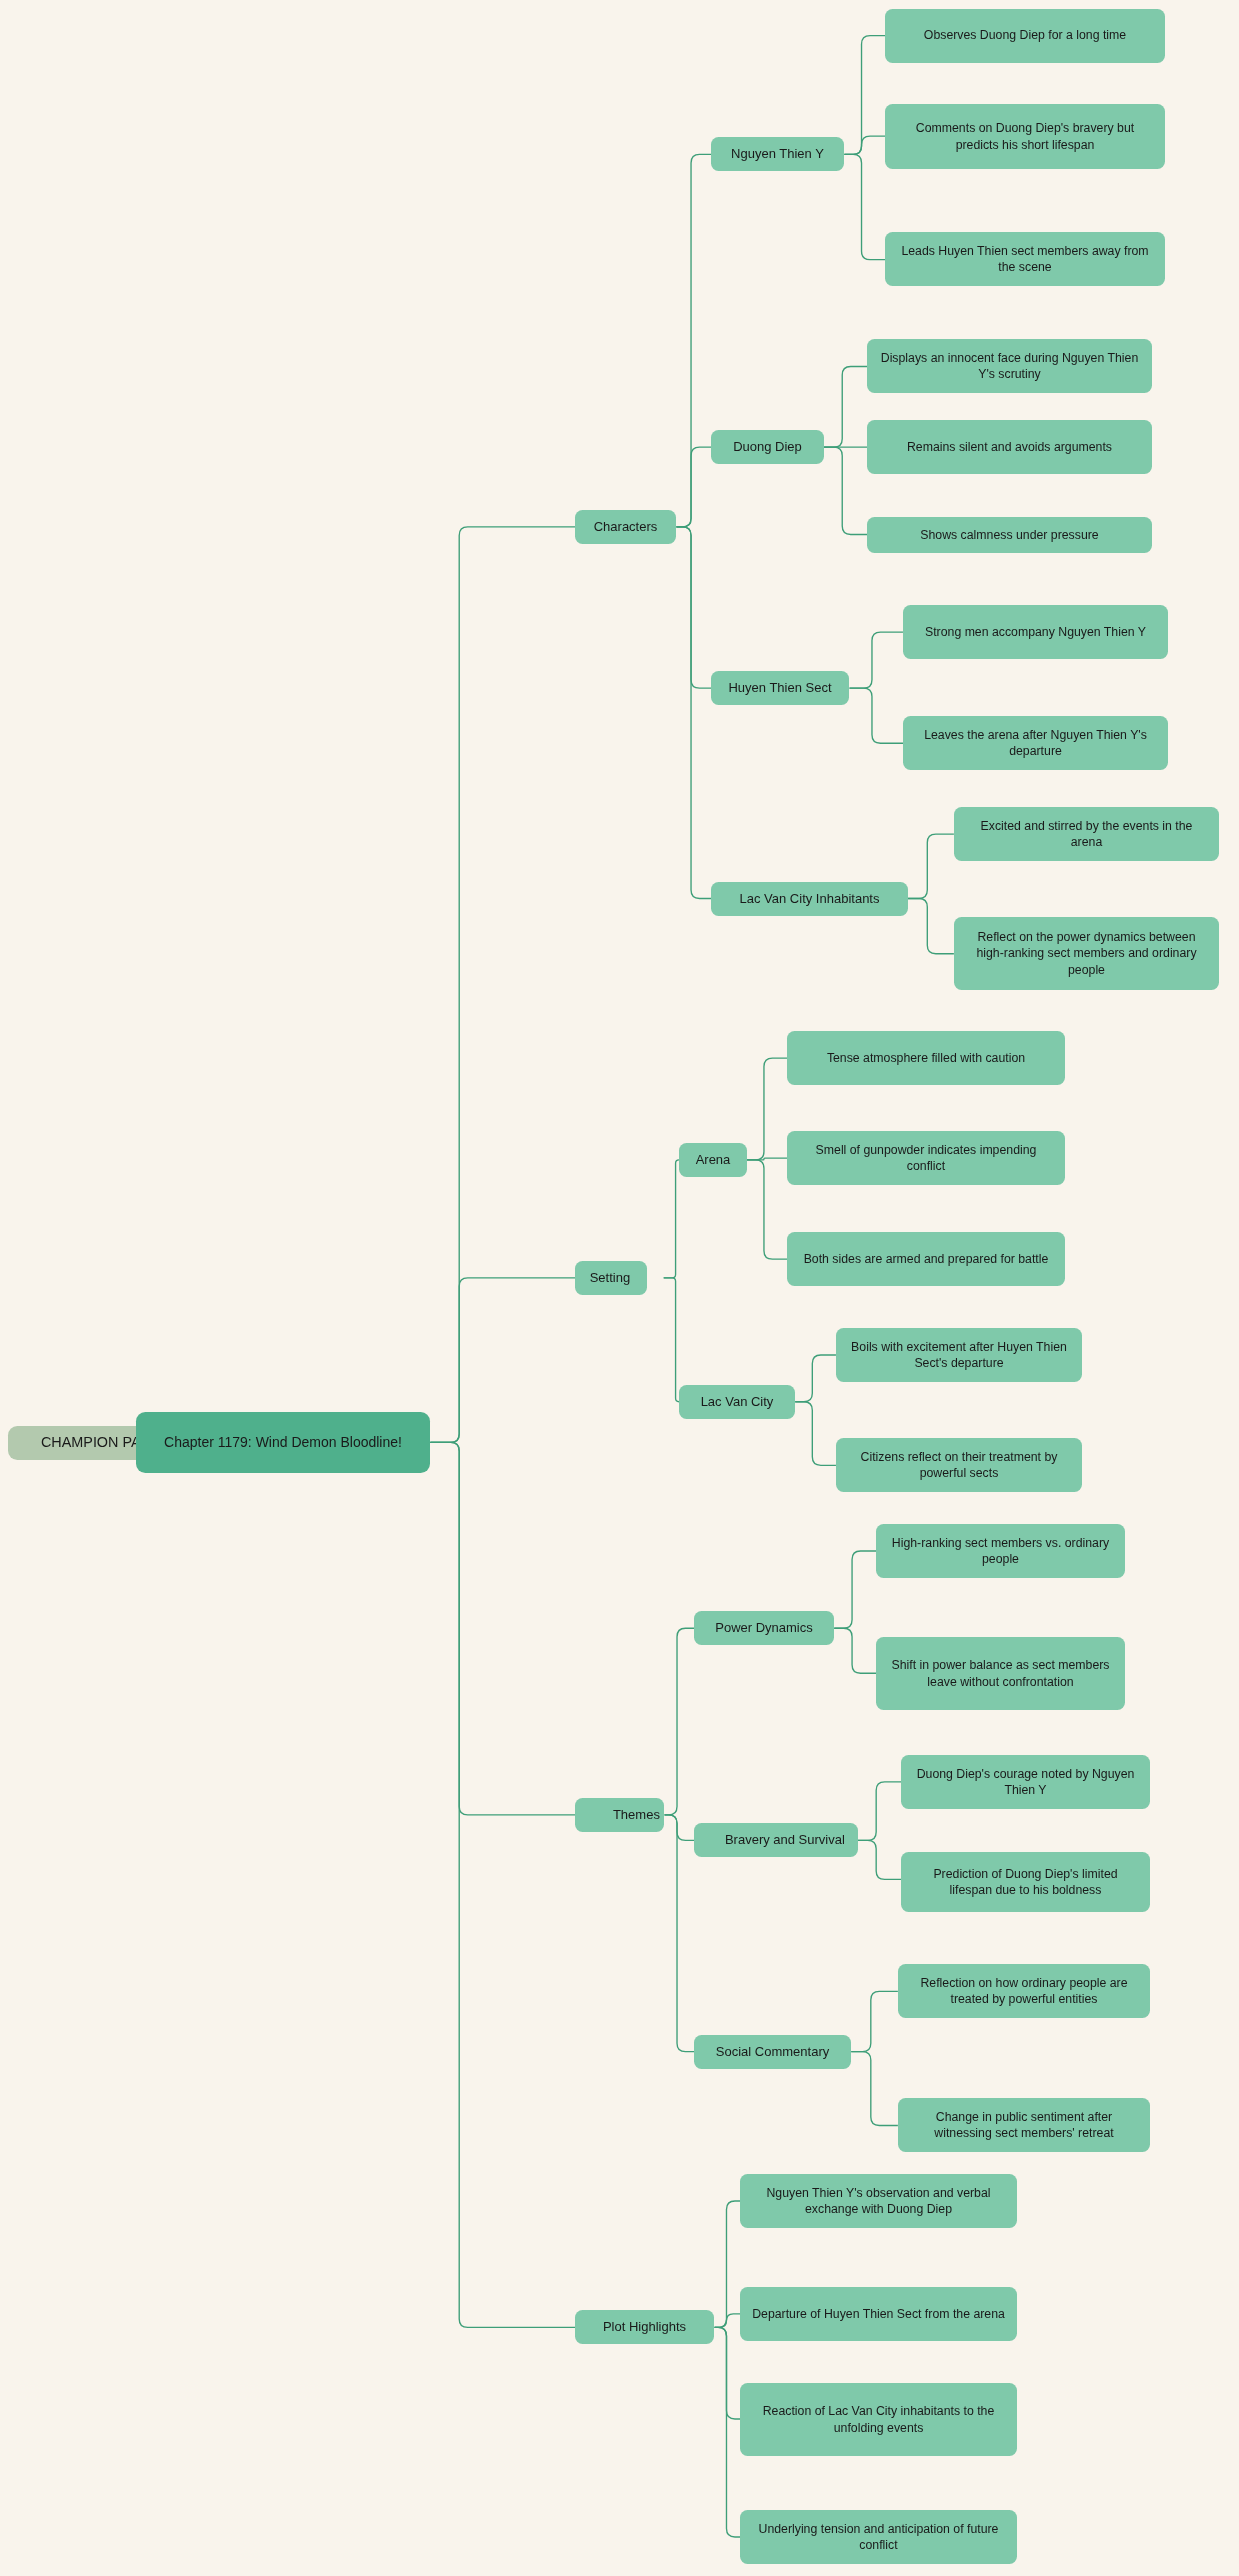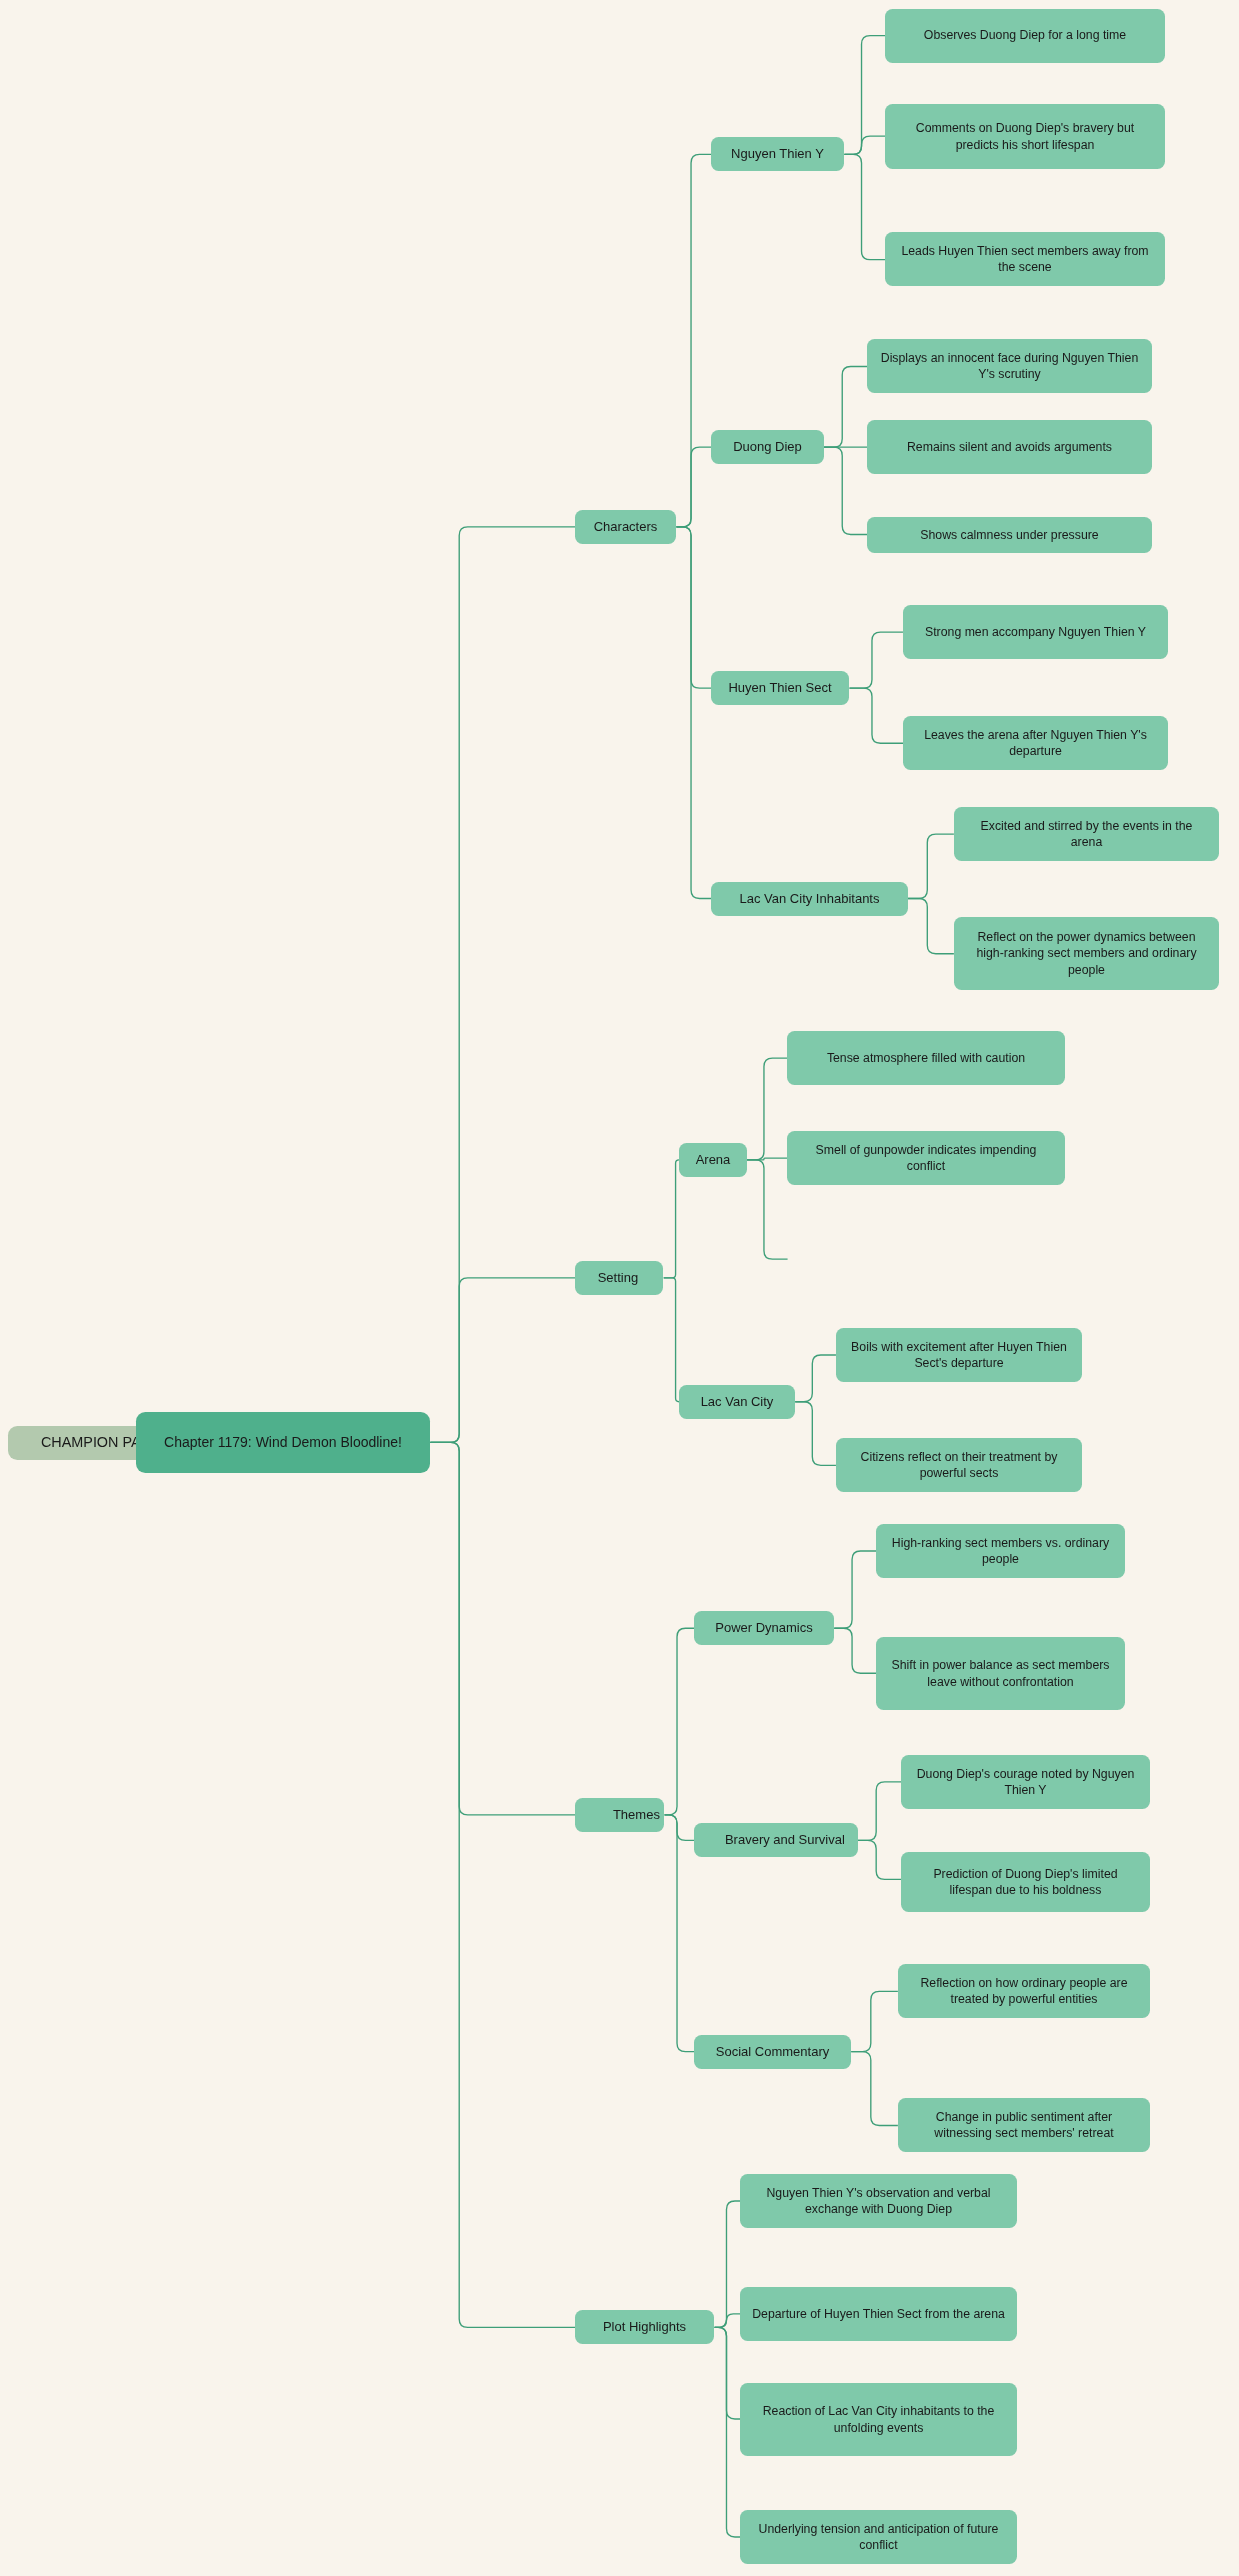--- a/index.html
+++ b/index.html
@@ -97,41 +97,42 @@
       <path d="M 1003 2418 L 1016.0999999999999 2418 Q 1026.1 2418 1026.1 2408 L 1026.1 2357 Q 1026.1 2347 1036.1 2347 L 1058 2347" fill="none" stroke="#3E9E78" stroke-width="1.6"></path>
       <path d="M 1003 2418 L 1016.0999999999999 2418 Q 1026.1 2418 1026.1 2428 L 1026.1 2495 Q 1026.1 2505 1036.1 2505 L 1058 2505" fill="none" stroke="#3E9E78" stroke-width="1.6"></path>
       <path d="M 842 2743 L 846 2743 Q 856 2743 856 2733 L 856 2604 Q 856 2594 866 2594 L 872 2594" fill="none" stroke="#3E9E78" stroke-width="1.6"></path>
       <path d="M 842 2743 L 848 2743 Q 856 2743 856 2735 L 856 2735 Q 856 2727 864 2727 L 872 2727" fill="none" stroke="#3E9E78" stroke-width="1.6"></path>
       <path d="M 842 2743 L 846 2743 Q 856 2743 856 2753 L 856 2841 Q 856 2851 866 2851 L 872 2851" fill="none" stroke="#3E9E78" stroke-width="1.6"></path>
       <path d="M 842 2743 L 846 2743 Q 856 2743 856 2753 L 856 2980 Q 856 2990 866 2990 L 872 2990" fill="none" stroke="#3E9E78" stroke-width="1.6"></path>
     </svg>
 <div class="node node-root" style="left: 7.6px; top: 1426px; width: 205px; height: 34px;">CHAMPION PART 33</div>
     <div class="node node-title" style="left: 136px; top: 1412px; width: 294px; height: 61px;">Chapter 1179: Wind Demon Bloodline!</div>
     <div class="node node-branch" style="left: 575px; top: 510px; width: 101px; height: 34px;">Characters</div>
-    <div class="node node-branch" style="left: 575px; top: 1261px; width: 88px; height: 34px; padding-left: 8px;">Setting</div>
+    <div class="node node-branch" style="left: 575px; top: 1261px; width: 72px; height: 34px; padding-left: 8px;">Setting</div>
     <div class="node node-branch" style="left: 575px; top: 1798px; width: 89px; height: 34px; padding-left: 44px;">Themes</div>
     <div class="node node-branch" style="left: 575px; top: 2310px; width: 139px; height: 34px;">Plot Highlights</div>
     <div class="node node-branch" style="left: 711px; top: 137px; width: 133px; height: 34px;">Nguyen Thien Y</div>
     <div class="node node-branch" style="left: 711px; top: 430px; width: 113px; height: 34px;">Duong Diep</div>
     <div class="node node-branch" style="left: 711px; top: 671px; width: 138px; height: 34px;">Huyen Thien Sect</div>
     <div class="node node-branch" style="left: 711px; top: 882px; width: 197px; height: 34px;">Lac Van City Inhabitants</div>
     <div class="node node-leaf" style="left: 885px; top: 8.5px; width: 280px; height: 54px;">Observes Duong Diep for a long time</div>
     <div class="node node-leaf" style="left: 885px; top: 104px; width: 280px; height: 65px;">Comments on Duong Diep's bravery but predicts his short lifespan</div>
     <div class="node node-leaf" style="left: 885px; top: 232px; width: 280px; height: 54px;">Leads Huyen Thien sect members away from the scene</div>
     <div class="node node-leaf" style="left: 867px; top: 339px; width: 285px; height: 54px;">Displays an innocent face during Nguyen Thien Y's scrutiny</div>
     <div class="node node-leaf" style="left: 867px; top: 420px; width: 285px; height: 54px;">Remains silent and avoids arguments</div>
     <div class="node node-leaf" style="left: 867px; top: 517px; width: 285px; height: 36px;">Shows calmness under pressure</div>
     <div class="node node-leaf" style="left: 903px; top: 605px; width: 265px; height: 54px;">Strong men accompany Nguyen Thien Y</div>
     <div class="node node-leaf" style="left: 903px; top: 716px; width: 265px; height: 54px;">Leaves the arena after Nguyen Thien Y's departure</div>
     <div class="node node-leaf" style="left: 954px; top: 807px; width: 265px; height: 54px;">Excited and stirred by the events in the arena</div>
     <div class="node node-leaf" style="left: 954px; top: 917px; width: 265px; height: 73px;">Reflect on the power dynamics between high-ranking sect members and ordinary people</div>
     <div class="node node-branch" style="left: 679px; top: 1143px; width: 68px; height: 34px;">Arena</div>
     <div class="node node-branch" style="left: 679px; top: 1385px; width: 116px; height: 34px;">Lac Van City</div>
     <div class="node node-leaf" style="left: 787px; top: 1031px; width: 278px; height: 54px;">Tense atmosphere filled with caution</div>
     <div class="node node-leaf" style="left: 787px; top: 1131px; width: 278px; height: 54px;">Smell of gunpowder indicates impending conflict</div>
+    <div class="node node-leaf" style="left: 787px; top: 1232px; width: 278px; height: 54px;">Both sides are armed and prepared for battle</div>
     <div class="node node-leaf" style="left: 836px; top: 1328px; width: 246px; height: 54px;">Boils with excitement after Huyen Thien Sect's departure</div>
     <div class="node node-leaf" style="left: 836px; top: 1438px; width: 246px; height: 54px;">Citizens reflect on their treatment by powerful sects</div>
     <div class="node node-branch" style="left: 694px; top: 1611px; width: 140px; height: 34px;">Power Dynamics</div>
     <div class="node node-branch" style="left: 694px; top: 1823px; width: 164px; height: 34px; padding-left: 28px;">Bravery and Survival</div>
     <div class="node node-branch" style="left: 694px; top: 2035px; width: 157px; height: 34px;">Social Commentary</div>
     <div class="node node-leaf" style="left: 876px; top: 1524px; width: 249px; height: 54px;">High-ranking sect members vs. ordinary people</div>
     <div class="node node-leaf" style="left: 876px; top: 1637px; width: 249px; height: 73px;">Shift in power balance as sect members leave without confrontation</div>
     <div class="node node-leaf" style="left: 901px; top: 1755px; width: 249px; height: 54px;">Duong Diep's courage noted by Nguyen Thien Y</div>
     <div class="node node-leaf" style="left: 901px; top: 1852px; width: 249px; height: 60px;">Prediction of Duong Diep's limited lifespan due to his boldness</div>
     <div class="node node-leaf" style="left: 898px; top: 1964px; width: 252px; height: 54px;">Reflection on how ordinary people are treated by powerful entities</div>

